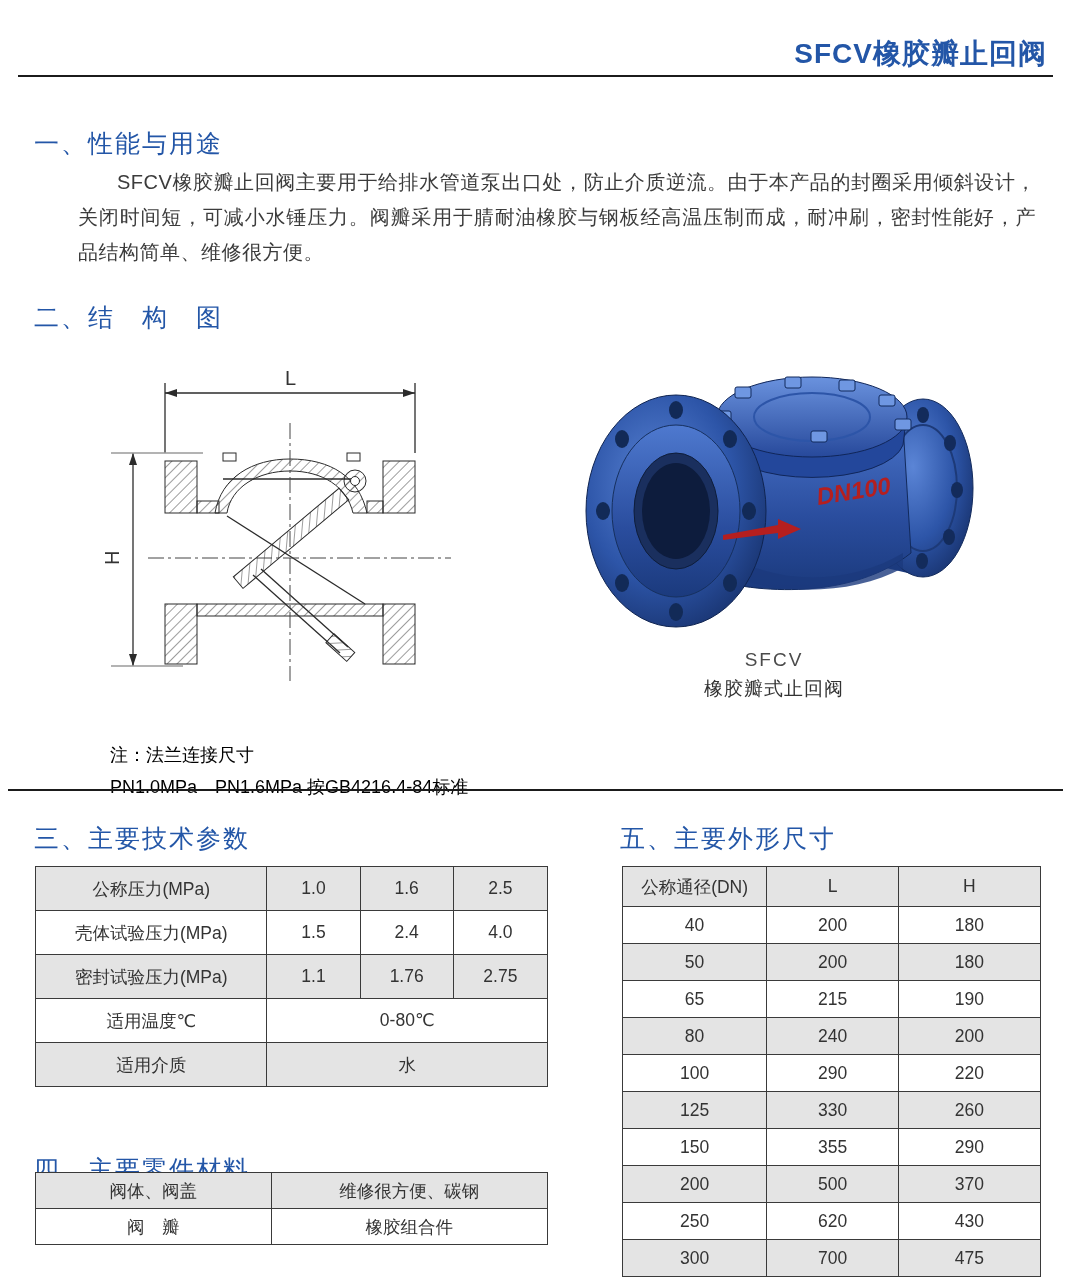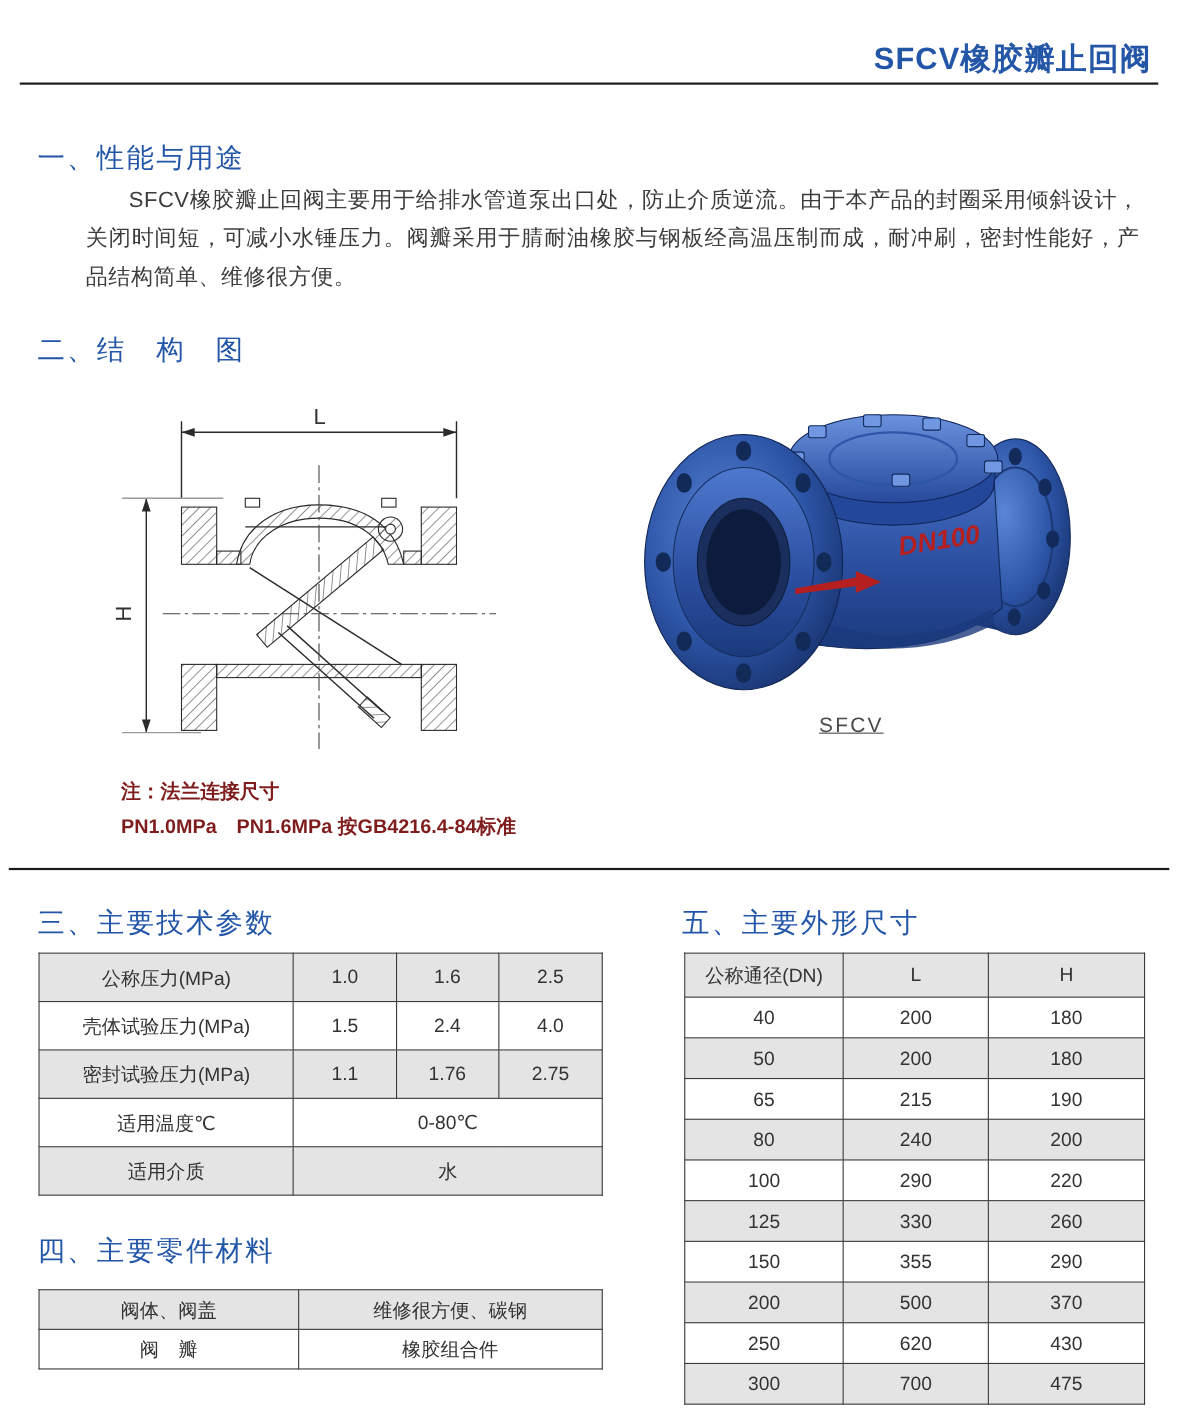--- a/index.html
+++ b/index.html
@@ -15,33 +15,33 @@
   .page{position:relative;width:1071px;height:1287px;background:#fff;overflow:hidden;margin-top:25px;}
 
   .title{position:absolute;top:10px;right:24px;font-size:28px;font-weight:bold;color:var(--accent);letter-spacing:1px;}
   .rule-top{position:absolute;top:50px;left:18px;right:18px;height:2px;background:var(--line);}
   .rule-mid{position:absolute;top:764px;left:8px;right:8px;height:2px;background:var(--line);}
 
   .sec-h{position:absolute;font-size:25px;color:var(--accent);letter-spacing:2px;font-weight:normal;}
   .h1{top:102px;left:34px;}
   .h2{top:276px;left:34px;}
   .h3{top:797px;left:34px;}
-  .h4{top:1095px;left:34px;}
+  .h4{top:1128px;left:34px;}
   .h5{top:797px;left:620px;text-align:center;}
 
   .para{position:absolute;top:140px;left:78px;width:958px;font-size:20px;line-height:35px;
         color:#3c3c3c;text-align:justify;text-indent:39px;letter-spacing:0.5px;}
 
   .drawing{position:absolute;left:103px;top:336px;width:390px;height:335px;}
   .photo{position:absolute;left:573px;top:328px;width:402px;height:292px;}
-  .caption{position:absolute;left:573px;top:624px;width:402px;text-align:center;color:#4b4b4b;text-decoration:underline;}
+  .caption{position:absolute;left:573px;top:624px;width:402px;text-align:center;color:#4b4b4b;}
   .caption .cap1{font-size:19px;letter-spacing:2px;}
   .caption .cap2{font-size:19px;color:#333;margin-top:5px;letter-spacing:1px;}
 
-  .note{position:absolute;left:110px;top:678px;font-size:18px;line-height:32px;color:#7f1d1d;font-weight:bold;}
+  .note{position:absolute;left:110px;top:714px;font-size:18px;line-height:32px;color:#000000;}
 
   table{border-collapse:collapse;table-layout:fixed;font-size:17.5px;color:var(--ink);position:absolute;}
   td,th{border:1px solid #3a3a3a;text-align:center;vertical-align:middle;font-weight:normal;background:#fff;}
 
   #tech{left:35px;top:841px;width:513px;}
   #tech td{height:44px;}
   #tech tr:nth-child(odd) td{background:var(--stripe);}
 
   #mat{left:35px;top:1147px;width:513px;padding-left:32px;}
   #mat td{height:36px;}
@@ -178,20 +178,21 @@
       <ellipse cx="30" cy="158" rx="7" ry="9" fill="#122a57"></ellipse>
       <ellipse cx="49" cy="86" rx="7" ry="9" fill="#122a57"></ellipse>
     </g>
 
     <text x="245" y="152" transform="rotate(-9 245 152)" font-size="24" font-weight="bold" font-style="italic" fill="var(--red)" font-family="Liberation Sans, sans-serif">DN100</text>
     <polygon points="150,182 205,172 205,166 228,176 205,186 205,180 150,187" fill="var(--red)"></polygon>
   </svg>
 
   <div class="caption">
     <div class="cap1">SFCV</div>
+    <div class="cap2">橡胶瓣式止回阀</div>
   </div>
 
   <div class="note">
     <div>注：法兰连接尺寸</div>
     <div>PN1.0MPa　PN1.6MPa 按GB4216.4-84标准</div>
   </div>
 
   <div class="rule-mid"></div>
 
   <div class="sec-h h3">三、主要技术参数</div>

